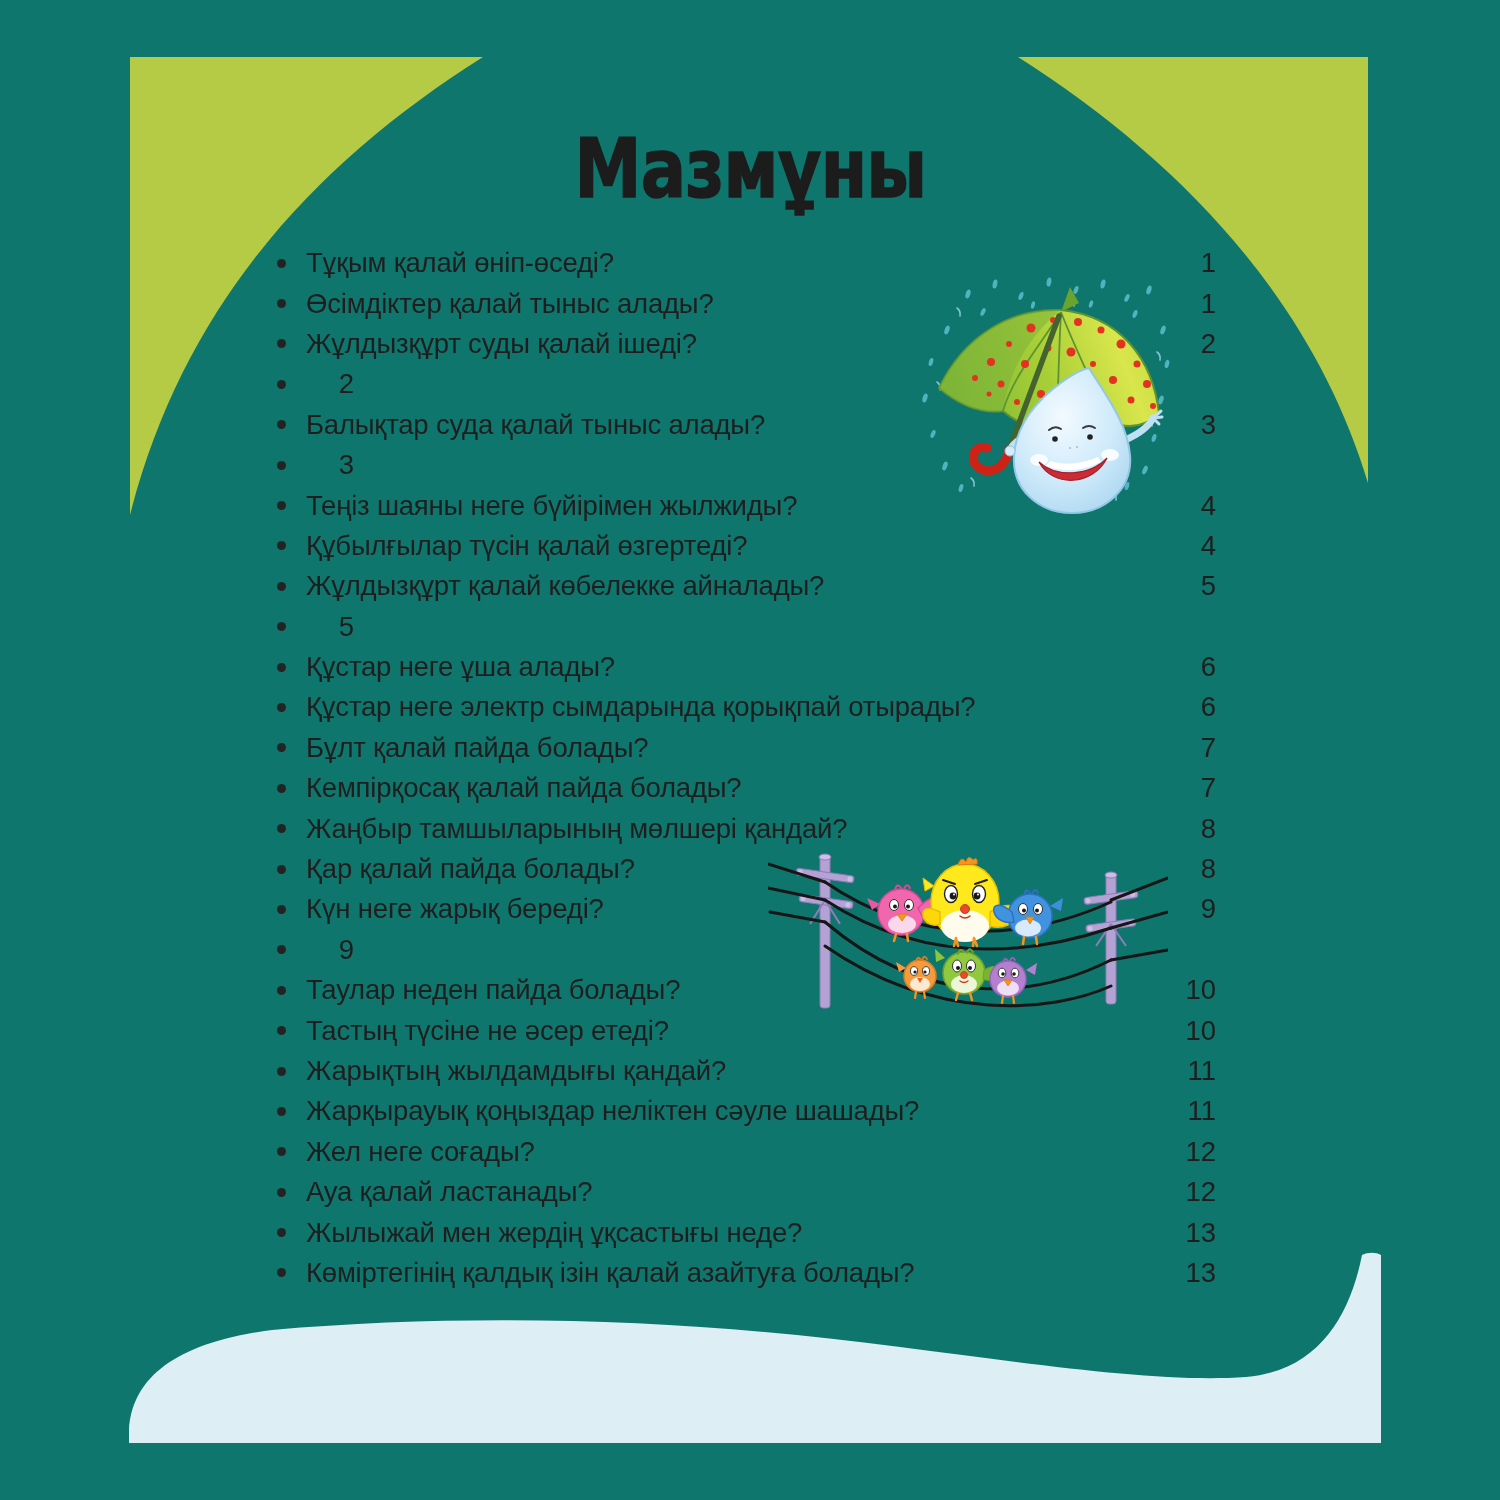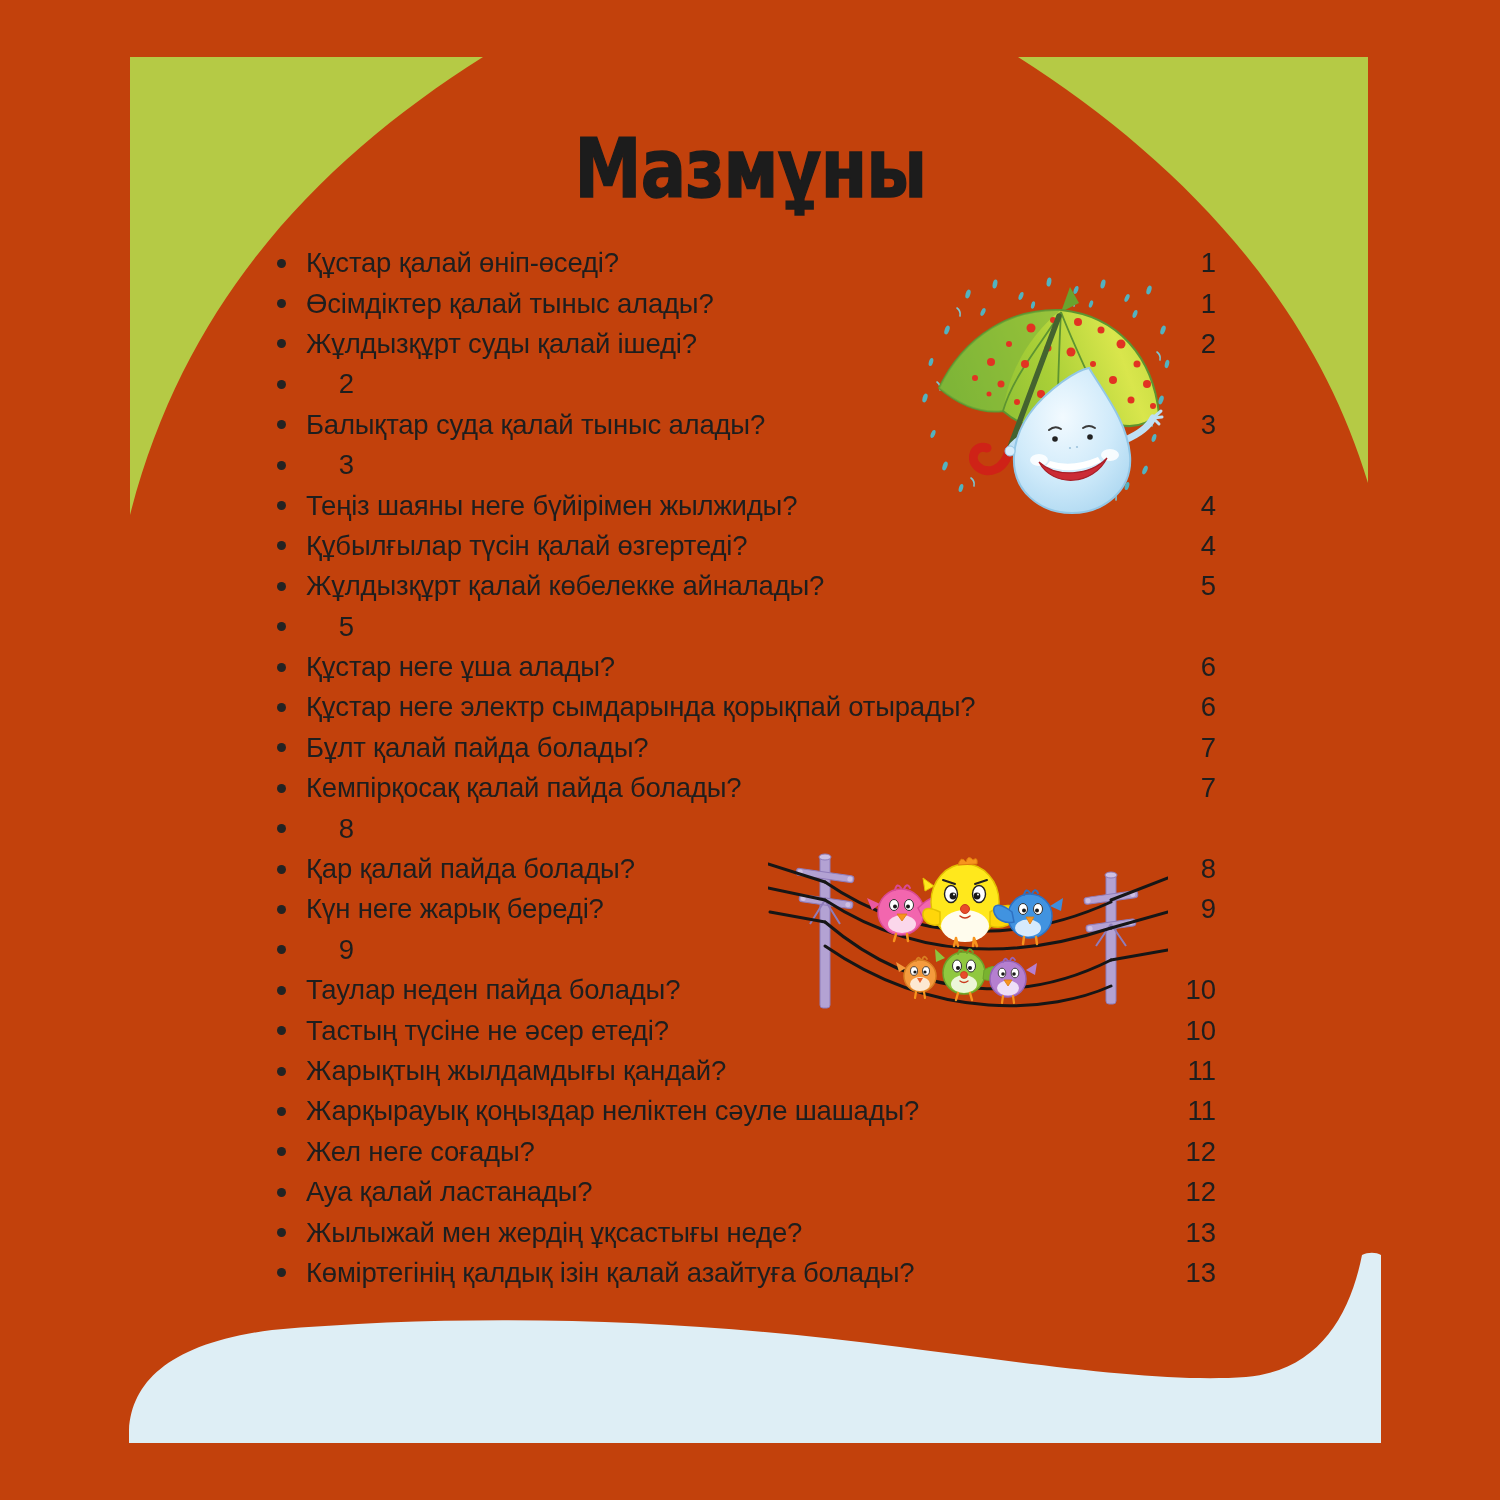--- a/index.html
+++ b/index.html
@@ -1,18 +1,18 @@
 <!DOCTYPE html>
 <html><head>
 <meta charset="utf-8">
 <style>
   html,body{margin:0;padding:0;background:#fff;}
   .page{
     position:relative;width:1500px;height:1500px;margin:0 auto;
-    background:#c2410c;overflow:hidden;
+    background:#0f766e;overflow:hidden;
     font-family:"Liberation Sans",sans-serif;color:#1e1e1e;
   }
   .decor-svg,.illu{position:absolute;}
   .decor-svg{left:0;top:0;}
   .title-wrap{position:absolute;top:124px;left:0;width:100%;text-align:center;}
   .title-wrap .title{
     display:inline-block;
     font-family:"DejaVu Sans","Liberation Sans",sans-serif;
     font-weight:bold;font-size:82px;line-height:1.1;letter-spacing:-1px;
     color:#1c1c1c;-webkit-text-stroke:1.5px #1c1c1c;
@@ -49,21 +49,21 @@
              L 1381 1443 Z" fill="#deeef5"></path>
   </svg>
 
   <div class="title-wrap">
     <span class="title">Мазмұны</span>
   </div>
 
   <div class="toc" id="toc-list">
     <div class="toc-row">
       <span class="bullet"></span>
-      <span class="toc-label">Құстар қалай өніп-өседі?</span>
+      <span class="toc-label">Тұқым қалай өніп-өседі?</span>
       <span class="toc-page">1</span>
     </div>
 
     <div class="toc-row">
       <span class="bullet"></span>
       <span class="toc-label">Өсімдіктер қалай тыныс алады?</span>
       <span class="toc-page">1</span>
     </div>
 
     <div class="toc-row">
@@ -130,20 +130,21 @@
     </div>
 
     <div class="toc-row">
       <span class="bullet"></span>
       <span class="toc-label">Кемпірқосақ қалай пайда болады?</span>
       <span class="toc-page">7</span>
     </div>
 
     <div class="toc-row">
       <span class="bullet"></span>
+      <span class="toc-label">Жаңбыр тамшыларының мөлшері қандай?</span>
       <span class="toc-page">8</span>
     </div>
 
     <div class="toc-row">
       <span class="bullet"></span>
       <span class="toc-label">Қар қалай пайда болады?</span>
       <span class="toc-page">8</span>
     </div>
 
     <div class="toc-row">

